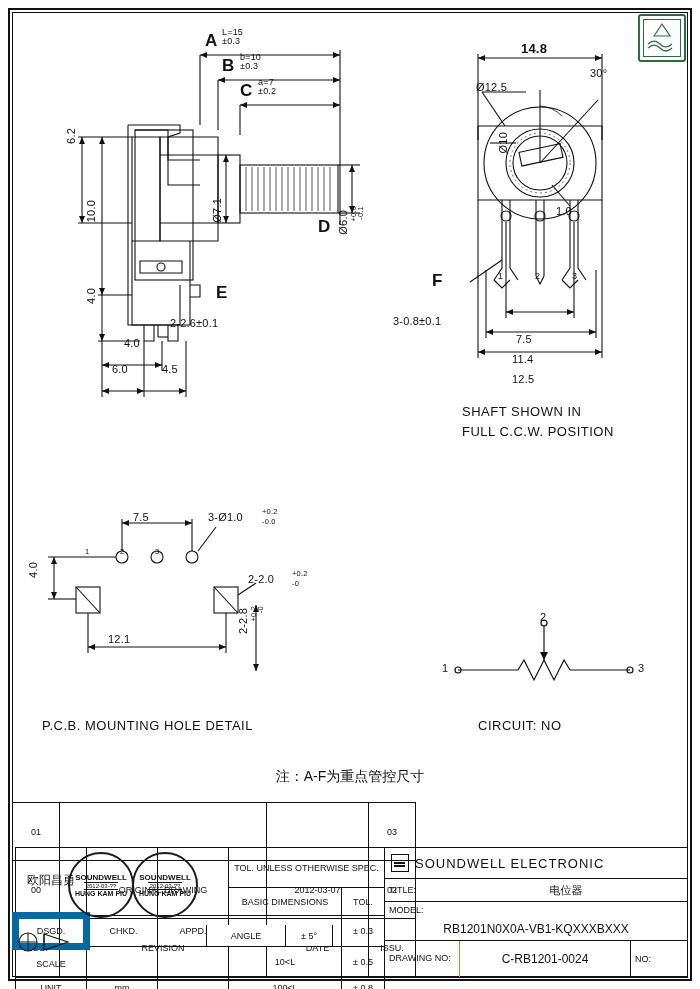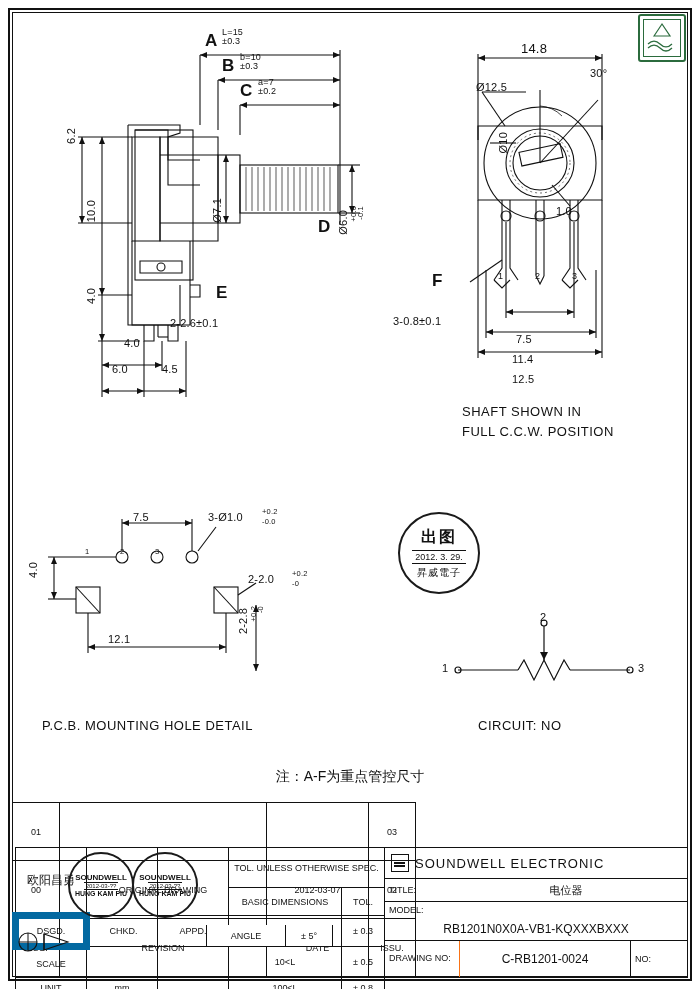--- a/index.html
+++ b/index.html
@@ -5,21 +5,21 @@
   html,body{margin:0;padding:0;background:#fff;}
   body{width:700px;height:989px;font-family:"Liberation Sans",sans-serif;color:#111;}
   .sheet{position:relative;width:700px;height:989px;box-sizing:border-box;}
   .border-outer{position:absolute;left:8px;top:8px;width:684px;height:973px;border:2px solid #111;box-sizing:border-box;}
   .border-inner{position:absolute;left:12px;top:12px;width:676px;height:965px;border:1px solid #111;box-sizing:border-box;}
   .abs{position:absolute;}
   .lbl{position:absolute;font-size:11px;line-height:1.05;white-space:pre;letter-spacing:.2px;}
   .lbl.sm{font-size:9px;}
   .lbl.xs{font-size:7.5px;}
   .lbl.big{font-size:17px;font-weight:bold;}
-  .lbl.mid{font-size:13px;}
+  .lbl.mid{font-size:13px;font-weight:bold;}
   .vert{writing-mode:vertical-rl;transform:rotate(180deg);}
   svg{position:absolute;left:0;top:0;overflow:visible;}
   
   .logo{position:absolute;right:14px;top:14px;width:44px;height:44px;border:2px solid #2b6b3d;border-radius:3px;}
   .logo .inner{position:absolute;left:3px;top:3px;right:3px;bottom:3px;border:1px solid #2b6b3d;}
   
   .seal{position:absolute;border:2px solid #1a1a1a;border-radius:50%;display:flex;flex-direction:column;align-items:center;justify-content:center;text-align:center;}
   .seal .l1{font-size:8px;font-weight:bold;}
   .seal .l2{font-size:6px;border-top:1px solid #111;border-bottom:1px solid #111;padding:0 2px;}
   .seal .l3{font-size:7px;font-weight:bold;}
@@ -317,25 +317,20 @@
   <div class="lbl" style="left:248px;top:574px;">2-2.0</div>
   <div class="lbl xs" style="left:292px;top:570px;">+0.2</div>
   <div class="lbl xs" style="left:292px;top:580px;">-0</div>
   <div class="lbl" style="left:108px;top:634px;">12.1</div>
   <div class="lbl vert" style="left:238px;top:608px;">2-2.8</div>
   <div class="lbl xs vert" style="left:250px;top:606px;">+0.2</div>
   <div class="lbl xs vert" style="left:257px;top:606px;">-0</div>
 
   <div class="cap" style="left:42px;top:718px;">P.C.B. MOUNTING HOLE DETAIL</div>
 
-  <div class="round-seal" style="left:398px;top:512px;">
-    <div class="a">出图</div>
-    <div class="b">2012. 3. 29.</div>
-    <div class="c">昇威電子</div>
-  </div>
 
   <svg width="240" height="120" style="left:430px;top:590px;">
     <g stroke="#111" fill="none" stroke-width="1.2">
       <line x1="28" y1="80" x2="88" y2="80"></line>
       <polyline points="88,80 94,70 104,90 114,70 124,90 134,70 140,80"></polyline>
       <line x1="140" y1="80" x2="200" y2="80"></line>
       <circle cx="28" cy="80" r="3"></circle>
       <circle cx="200" cy="80" r="3"></circle>
       <line x1="114" y1="36" x2="114" y2="70"></line>
       <path d="M114 70 l-4 -8 l8 0 z" fill="#111" stroke="none"></path>

